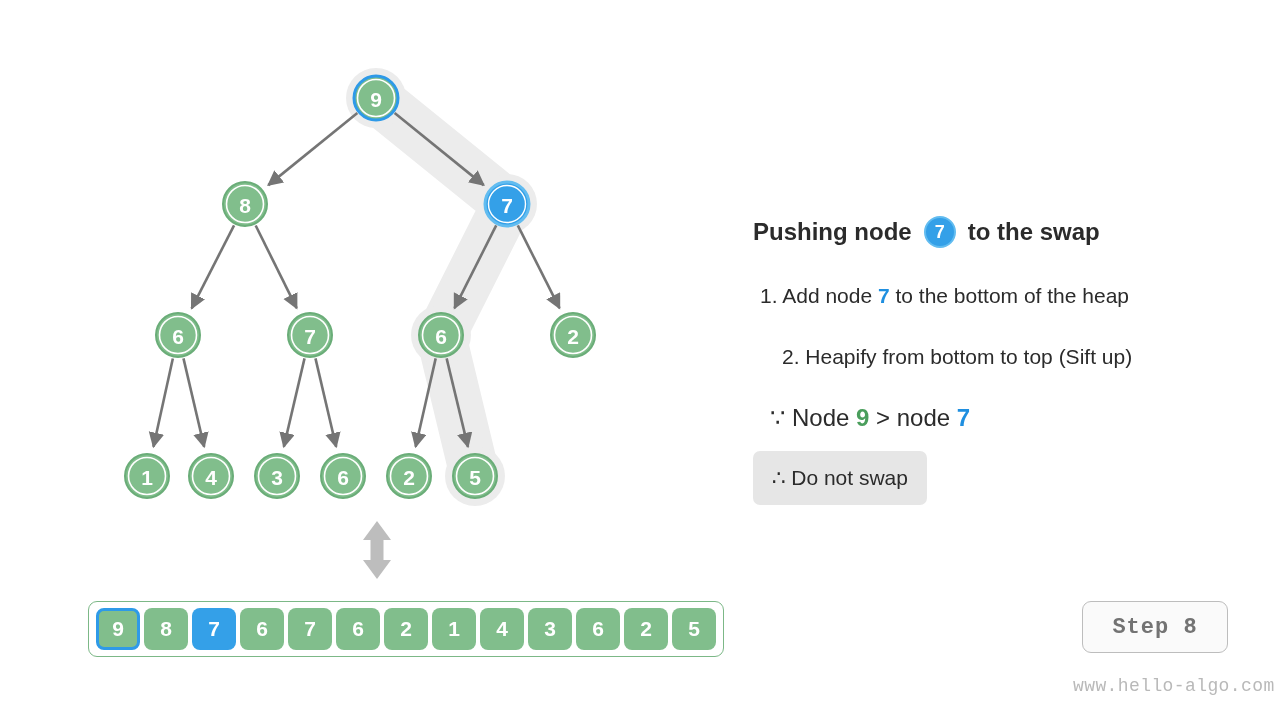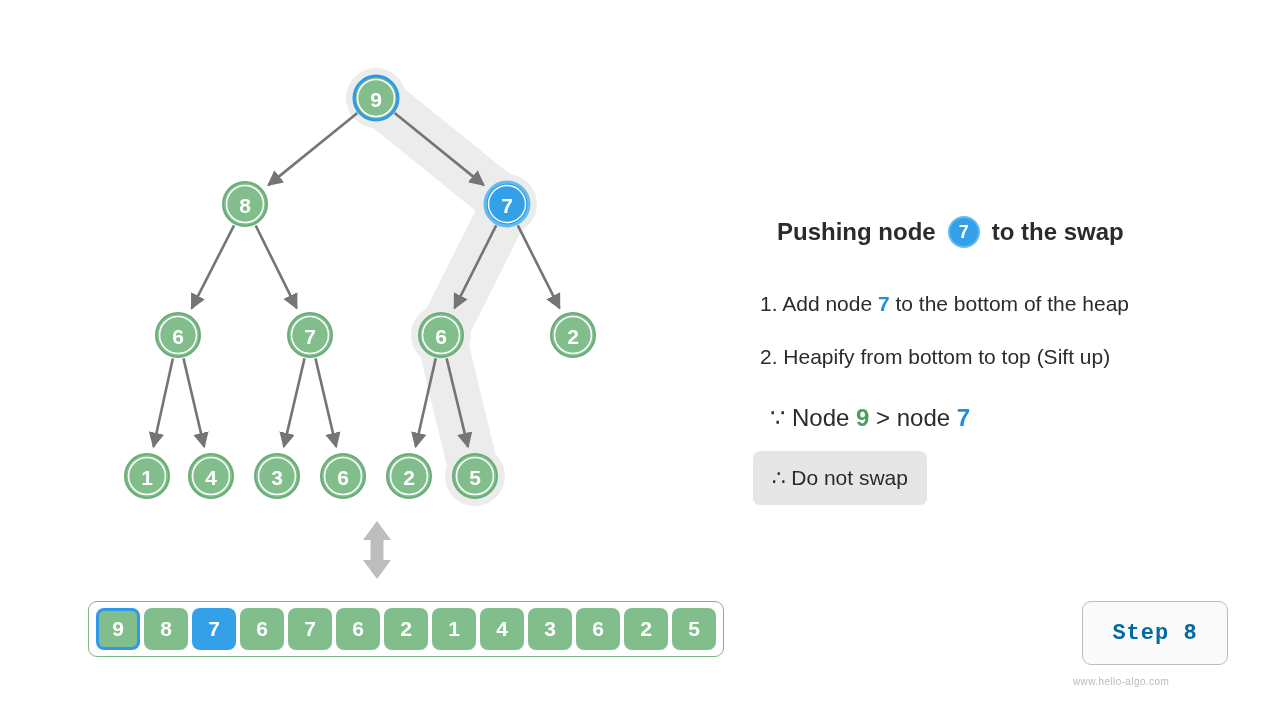--- a/index.html
+++ b/index.html
@@ -33,57 +33,57 @@
     box-sizing:border-box;
   }
   .cell.sel-border{border:3px solid #2e9ae8;}
   .cell.sel-fill{background:#34a0e8;}
 
   
   #panel{position:absolute;left:753px;top:0;width:500px;height:720px;}
   #heading{
     position:absolute;left:0;top:216px;
     font-size:24px;font-weight:700;color:#2b2b2b;
-    display:flex;align-items:center;white-space:nowrap;margin-left:24px;
+    display:flex;align-items:center;white-space:nowrap;
   }
   .badge{
     display:inline-flex;align-items:center;justify-content:center;
     width:32px;height:32px;border-radius:50%;
     background:#34a0e8;border:2.5px solid #62bcf0;
     color:#fff;font-size:18px;font-weight:700;
     margin:0 12px;box-sizing:border-box;
   }
   .step-line{
     position:absolute;left:7px;font-size:21px;color:#2b2b2b;
     white-space:nowrap;
   }
-  #step1{top:292px;}
-  #step2{top:345px;}
+  #step1{top:284px;}
+  #step2{top:345px;margin-left:22px;}
   #reason{position:absolute;left:17px;top:404px;font-size:24px;color:#2b2b2b;white-space:nowrap;}
   .blue-n{color:#1f8fe0;font-weight:700;}
   .green-n{color:#4a9e5c;font-weight:700;}
   #conclusion{
     position:absolute;left:0px;top:451px;
     background:#e6e6e6;border-radius:7px;
     padding:15px 19px;font-size:21px;color:#2b2b2b;white-space:nowrap;
   }
 
   
   #step-badge{
-    position:absolute;left:1082px;top:601px;width:146px;height:64px;
+    position:absolute;left:1082px;top:601px;width:146px;height:52px;
     border:1px solid #bdbdbd;border-radius:9px;background:#fafafa;
     display:flex;align-items:center;justify-content:center;
     font-family:"Liberation Mono","DejaVu Sans Mono",monospace;
-    font-size:22px;font-weight:700;color:#0369a1;letter-spacing:1px;
+    font-size:22px;font-weight:700;color:#737373;letter-spacing:1px;
     box-sizing:border-box;
   }
   #watermark{
     position:absolute;left:1073px;top:676px;
-    font-family:Liberation Sans, sans-serif;
-    font-size:10px;color:#b9b9b9;letter-spacing:.4px;
+    font-family:Liberation Mono, monospace;
+    font-size:18px;color:#b9b9b9;letter-spacing:.4px;
   }
 </style>
 </head>
 <body>
 
 <div id="stage">
 
   <svg id="tree-svg" viewBox="0 0 760 560" xmlns="http://www.w3.org/2000/svg">
     <defs>
       <marker id="arrowhead" markerWidth="7" markerHeight="7" refX="5.4" refY="3" orient="auto" markerUnits="strokeWidth">

